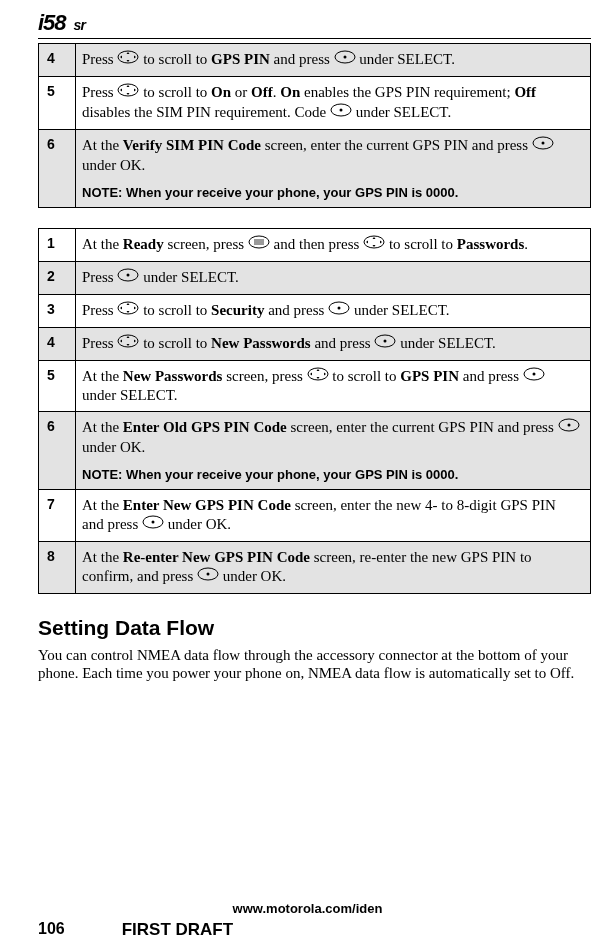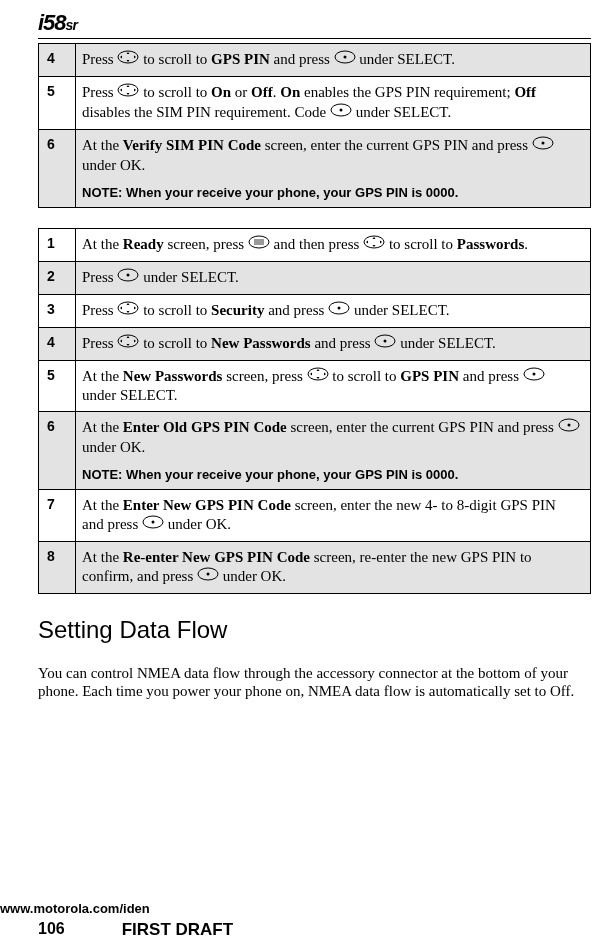--- a/index.html
+++ b/index.html
@@ -21,20 +21,21 @@
     font-style: italic;
     font-weight: bold;
     font-size: 22px;
     font-family: Arial, Helvetica, sans-serif;
     letter-spacing: -1px;
   }
   .logo .sr {
     font-size: 14px;
     font-weight: bold;
     vertical-align: baseline;
+    padding-left: 8px;
   }
   .rule {
     border: 0;
     border-top: 1px solid #000;
     margin: 2px 0 4px 0;
   }
   table.steps {
     border-collapse: collapse;
     width: 100%;
     margin-bottom: 20px;
@@ -70,35 +71,35 @@
   }
   .note {
     font-family: Arial, Helvetica, sans-serif;
     font-weight: bold;
     font-size: 13px;
     margin-top: 10px;
   }
   .b { font-weight: bold; }
   h2.section {
     font-family: Arial, Helvetica, sans-serif;
-    font-weight: normal;
-    font-size: 24px;
-    margin: 22px 0 20px 0;
+    font-weight: bold;
+    font-size: 21px;
+    margin: 22px 0 6px 0;
   }
   .para {
     font-size: 15px;
     line-height: 1.25;
     margin: 0 0 4px 0;
   }
   .footer-url {
     position: absolute;
     bottom: 34px;
     left: 0;
     width: 615px;
-    text-align: left;
+    text-align: center;
     font-family: Arial, Helvetica, sans-serif;
     font-weight: bold;
     font-size: 13px;
   }
   .footer-line {
     position: absolute;
     bottom: 10px;
     left: 38px;
     right: 24px;
     display: flex;

